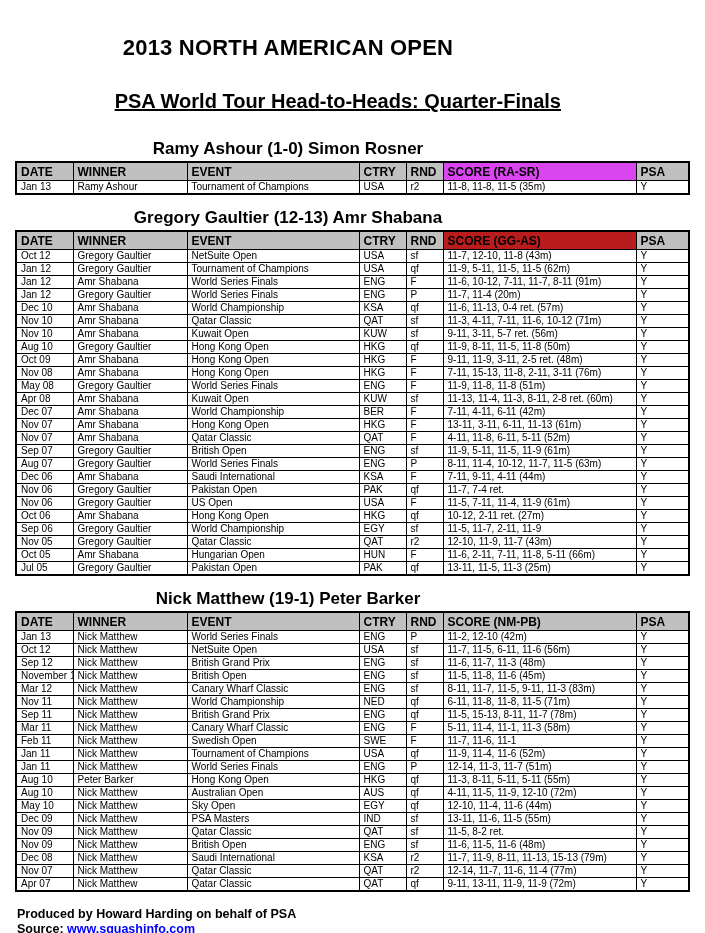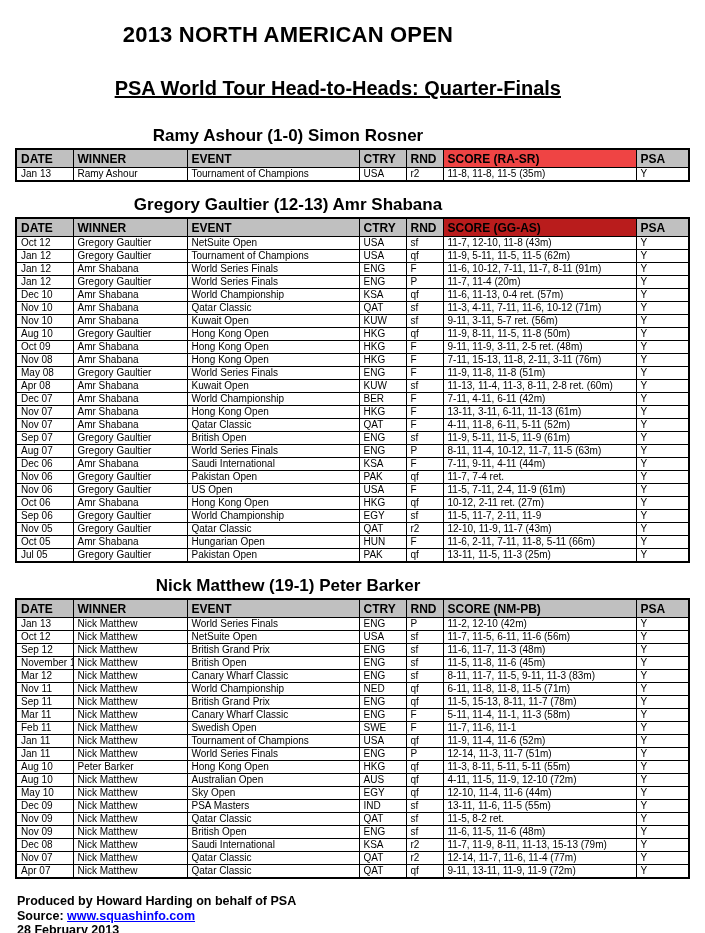--- a/index.html
+++ b/index.html
@@ -9,21 +9,21 @@
     width: 705px;
     height: 933px;
     font-family: "Liberation Sans", sans-serif;
     color: #000000;
     overflow: hidden;
   }
   .page {
     width: 576px;
     height: 933px;
     box-sizing: border-box;
-    padding: 12px 15px 0 15px;
+    padding: 25px 15px 0 15px;
   }
   .title {
     text-align: center;
     font-size: 22px;
     font-weight: bold;
     letter-spacing: 0.2px;
     margin: 10px 0 0 0;
   }
   .subtitle {
     text-align: right;
@@ -94,21 +94,21 @@
         <col style="width:193px">
         <col style="width:53px">
     </colgroup>
     <thead>
         <tr>
           <th style="background: rgb(192, 192, 192);">DATE</th>
           <th style="background: rgb(192, 192, 192);">WINNER</th>
           <th style="background: rgb(192, 192, 192);">EVENT</th>
           <th style="background: rgb(192, 192, 192);">CTRY</th>
           <th style="background: rgb(192, 192, 192);">RND</th>
-          <th style="background: #ef4444;">SCORE (RA-SR)</th>
+          <th style="background: #d946ef;">SCORE (RA-SR)</th>
           <th style="background: rgb(192, 192, 192);">PSA</th>
         </tr>
       </thead>
     <tbody>
         <tr>
           <td>Jan 13</td>
           <td>Ramy Ashour</td>
           <td>Tournament of Champions</td>
           <td>USA</td>
           <td>r2</td>
@@ -311,21 +311,21 @@
           <td>qf</td>
           <td>11-7, 7-4 ret.</td>
           <td>Y</td>
         </tr>
         <tr>
           <td>Nov 06</td>
           <td>Gregory Gaultier</td>
           <td>US Open</td>
           <td>USA</td>
           <td>F</td>
-          <td>11-5, 7-11, 2-4, 11-9 (61m)</td>
+          <td>11-5, 7-11, 11-4, 11-9 (61m)</td>
           <td>Y</td>
         </tr>
         <tr>
           <td>Oct 06</td>
           <td>Amr Shabana</td>
           <td>Hong Kong Open</td>
           <td>HKG</td>
           <td>qf</td>
           <td>10-12, 2-11 ret. (27m)</td>
           <td>Y</td>

